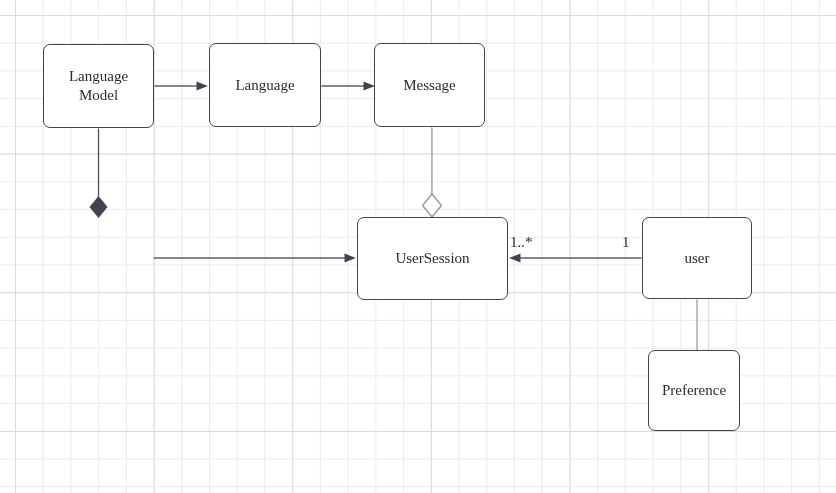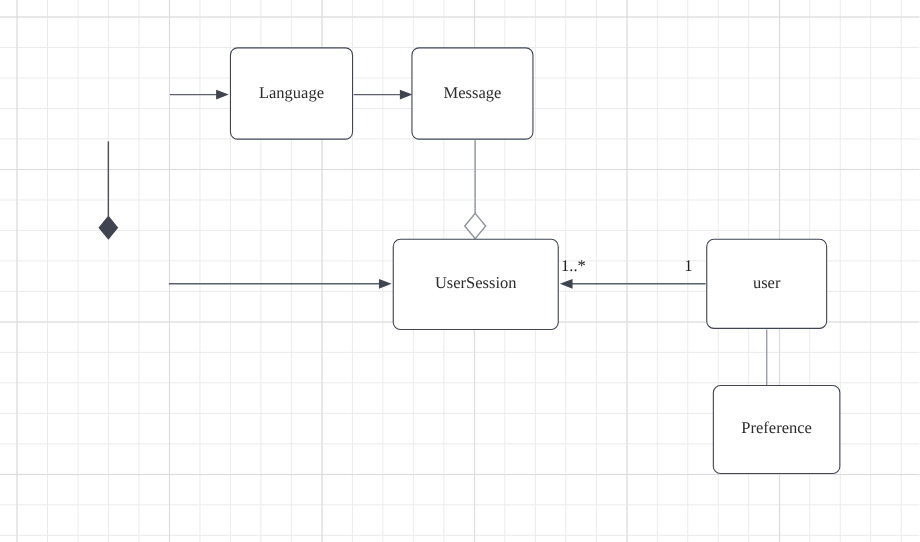--- a/index.html
+++ b/index.html
@@ -50,21 +50,21 @@
     line-height: 1.25;
     padding: 0 13px;
   }
   .node .lbl { display: block; }
   #node-language-model { left: 43px;  top: 44px;  width: 111px; height: 84px; }
   #node-response       { left: 209px; top: 43px;  width: 112px; height: 84px; }
   #node-message        { left: 374px; top: 43px;  width: 111px; height: 84px; }
   #node-chatbot        { left: 43px;  top: 217px; width: 110px; height: 83px; }
   #node-usersession    { left: 357px; top: 217px; width: 151px; height: 83px; }
   #node-user           { left: 642px; top: 217px; width: 110px; height: 82px; }
-  #node-preference     { left: 648px; top: 350px; width: 116px; height: 81px; }
+  #node-preference     { left: 648px; top: 350px; width: 92px; height: 81px; }
   .edge-label {
     position: absolute;
     font-size: 15px;
     color: #1f1f1f;
     line-height: 17px;
     white-space: nowrap;
   }
   #label-mult-target { left: 510px; top: 234px; }
   #label-mult-source { left: 622px; top: 234px; }
 </style>
@@ -103,20 +103,23 @@
     <g>
       <line x1="641.5" y1="258" x2="519" y2="258" stroke="#5a5f6a" stroke-width="1.3"></line>
       <polygon points="509,258 520.5,253.6 520.5,262.4" fill="#3f4450"></polygon>
     </g>
 
     <g>
       <line x1="697" y1="299.5" x2="697" y2="350" stroke="#9aa0a8" stroke-width="1.3"></line>
     </g>
   </svg>
 
+  <div class="node" id="node-language-model">
+    <span class="lbl">Language Model</span>
+  </div>
 
   <div class="node" id="node-response">
     <span class="lbl">Language</span>
   </div>
 
   <div class="node" id="node-message">
     <span class="lbl">Message</span>
   </div>
 
 

